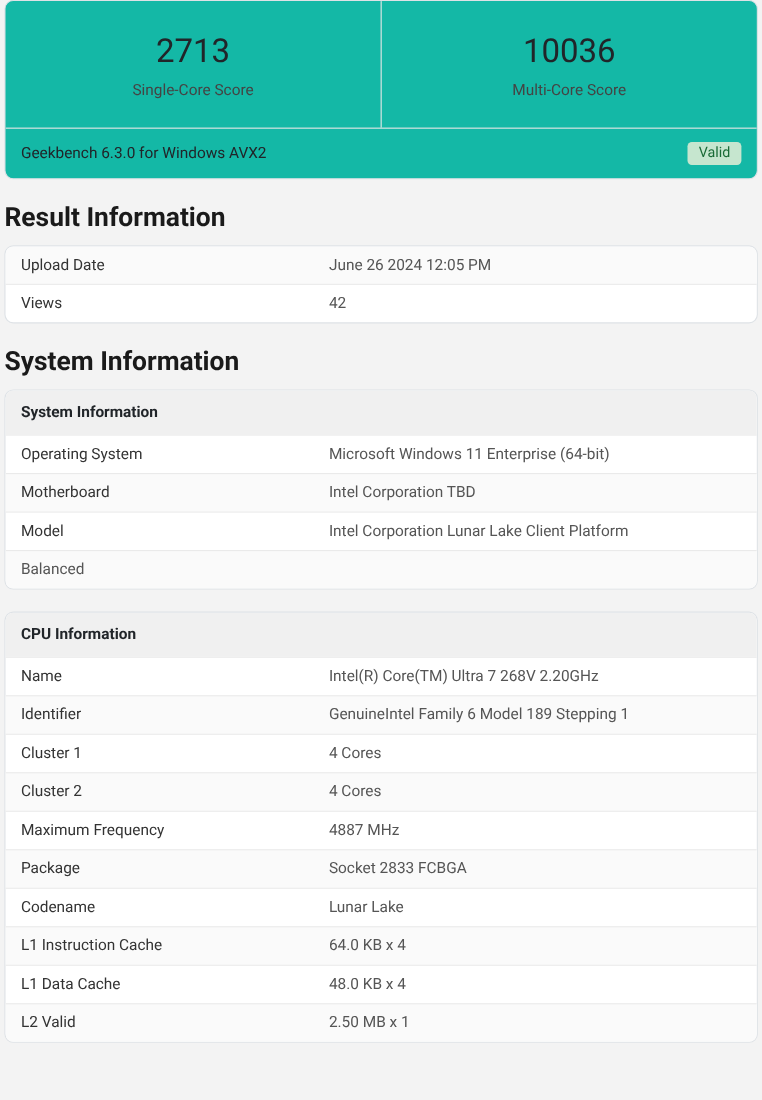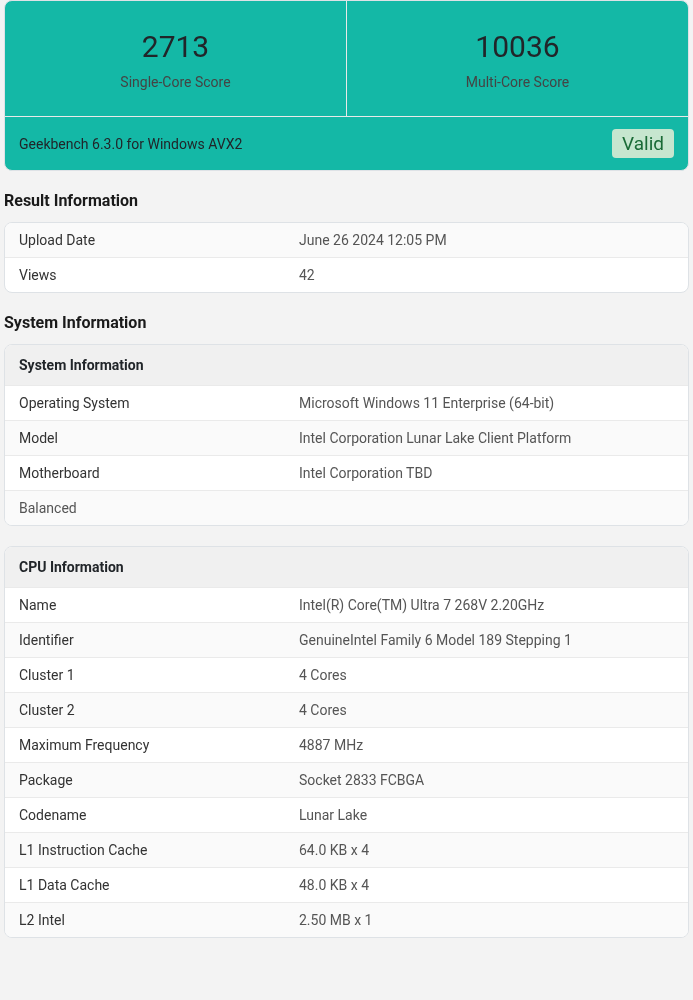--- a/index.html
+++ b/index.html
@@ -48,24 +48,24 @@
       align-items: center;
       padding: 12px 14px;
       border-top: 1px solid #e9e9e9;
       font-size: 14px;
     }
     .badge-valid {
       background-color: #c6e6cf;
       color: #1a6b37;
       padding: 3px 10px;
       border-radius: 4px;
-      font-size: 19px;
+      font-size: 13px;
     }
     .section-heading {
-      font-size: 16px;
+      font-size: 24px;
       font-weight: 700;
       color: #1a1a1a;
       padding: 0 4px;
       margin-bottom: 12px;
       margin-top: 4px;
     }
     .info-table {
       background: #fff;
       border: 1px solid #dee2e6;
       border-radius: 8px;
@@ -140,28 +140,28 @@
 </div>
 
 <h2 class="section-heading">System Information</h2>
 <div class="info-table">
   <div class="info-table-header">System Information</div>
   <div class="info-row">
     <div class="info-key">Operating System</div>
     <div class="info-val">Microsoft Windows 11 Enterprise (64-bit)</div>
   </div>
   <div class="info-row">
+    <div class="info-key">Motherboard</div>
+    <div class="info-val">Intel Corporation TBD</div>
+  </div>
+  <div class="info-row">
     <div class="info-key">Model</div>
     <div class="info-val">Intel Corporation Lunar Lake Client Platform</div>
   </div>
   <div class="info-row">
-    <div class="info-key">Motherboard</div>
-    <div class="info-val">Intel Corporation TBD</div>
-  </div>
-  <div class="info-row">
     <div class="info-val">Balanced</div>
   </div>
 </div>
 
 <div class="info-table">
   <div class="info-table-header">CPU Information</div>
   <div class="info-row">
     <div class="info-key">Name</div>
     <div class="info-val">Intel(R) Core(TM) Ultra 7 268V 2.20GHz</div>
   </div>
@@ -191,17 +191,17 @@
   </div>
   <div class="info-row">
     <div class="info-key">L1 Instruction Cache</div>
     <div class="info-val">64.0 KB x 4</div>
   </div>
   <div class="info-row">
     <div class="info-key">L1 Data Cache</div>
     <div class="info-val">48.0 KB x 4</div>
   </div>
   <div class="info-row">
-    <div class="info-key">L2 Intel</div>
+    <div class="info-key">L2 Valid</div>
     <div class="info-val">2.50 MB x 1</div>
   </div>
 
 </div>
 
 </body></html>

